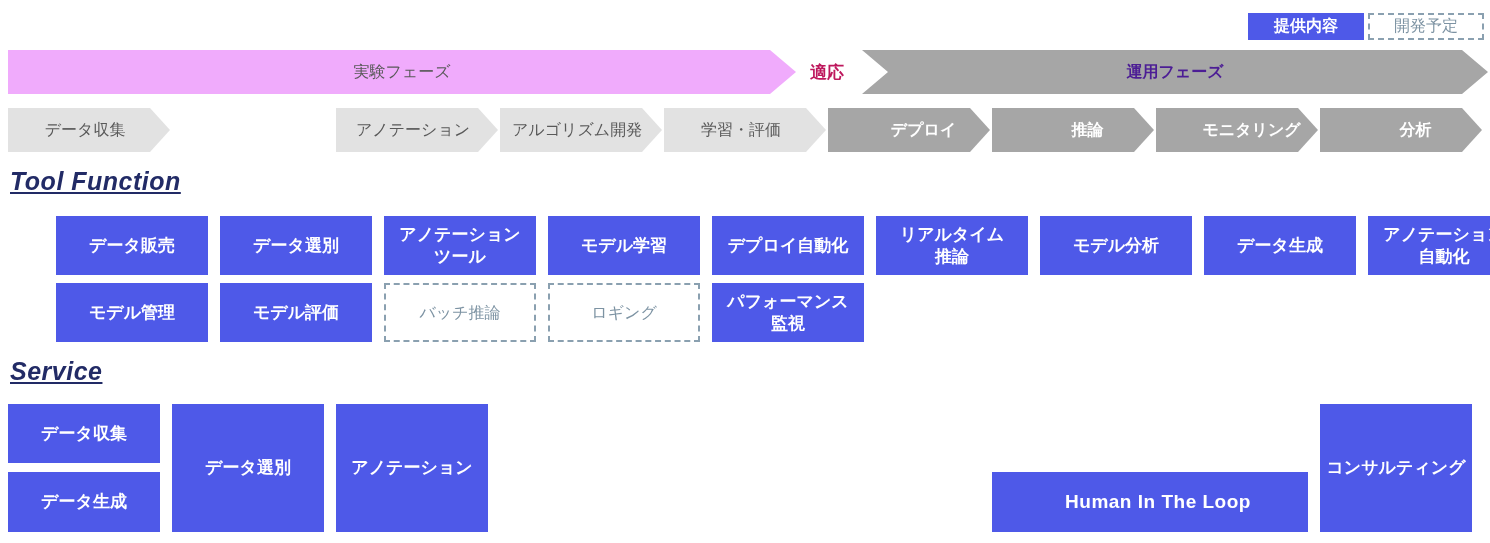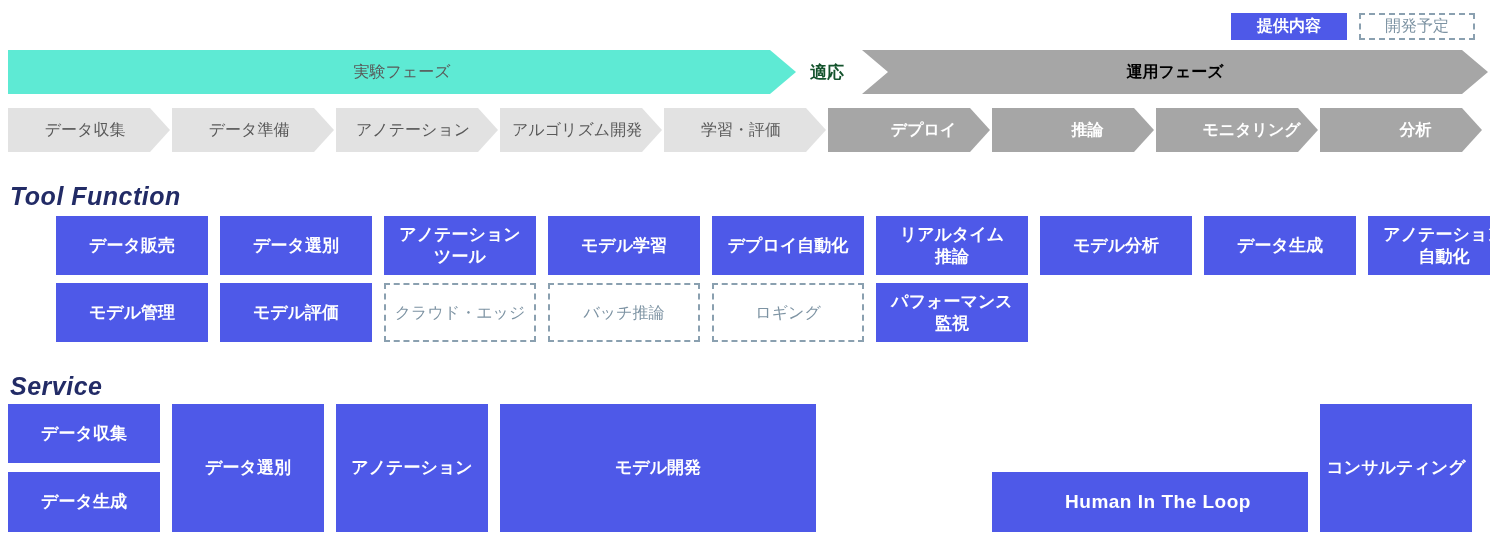--- a/index.html
+++ b/index.html
@@ -9,67 +9,66 @@
   }
   .page{
     position:relative;
     width:1490px;
     height:543px;
     background:#ffffff;
     overflow:hidden;
   }
   
   .legend{
-    position:absolute; top:13px; right:15px;
-    display:flex; gap:12px;
+    position:absolute; top:13px; right:6px;
+    display:flex; gap:4px;
   }
   .legend-item{
     width:116px; height:27px;
     display:flex; align-items:center; justify-content:center;
     font-size:16px; box-sizing:border-box;
   }
   .legend-provided{ background:#4e59e8; color:#ffffff; font-weight:bold; }
   .legend-planned{ background:#ffffff; border:2px dashed #8aa0b0; color:#7d93a3; }
 
   
   .banner{
     position:absolute; top:50px; height:44px;
     display:flex; align-items:center; justify-content:center;
     font-size:16px;
   }
   .banner-exp{
-    left:8px; width:788px; background:#5eead4; color:#595959;
+    left:8px; width:788px; background:#f0abfc; color:#595959;
     clip-path:polygon(0 0, calc(100% - 26px) 0, 100% 50%, calc(100% - 26px) 100%, 0 100%);
   }
   .banner-ops{
-    left:862px; width:626px; background:#a6a6a6; color:#000000; font-weight:bold;
+    left:862px; width:626px; background:#a6a6a6; color:#4c1d95; font-weight:bold;
     clip-path:polygon(0 0, calc(100% - 26px) 0, 100% 50%, calc(100% - 26px) 100%, 0 100%, 26px 50%);
   }
   .banner-mid{
     left:794px; width:66px; background:transparent;
-    color:#14532d; font-weight:bold; font-size:17px;
+    color:#be185d; font-weight:bold; font-size:17px;
   }
 
   
   .step{
     position:absolute; top:108px; width:162px; height:44px;
     display:flex; align-items:center; justify-content:center;
     font-size:16px; padding-right:8px; box-sizing:border-box;
     clip-path:polygon(0 0, calc(100% - 20px) 0, 100% 50%, calc(100% - 20px) 100%, 0 100%);
   }
   .step-exp{ background:#e2e2e2; color:#595959; }
   .step-ops{ background:#a6a6a6; color:#ffffff; font-weight:bold;padding-left:37px; }
 
   
   .section-title{
     position:absolute; left:10px;
     font-size:25px; font-weight:bold; font-style:italic;
-    color:#222b66; 
+    color:#222b66; text-decoration:underline;
     letter-spacing:0.5px;
-    margin-top:15px;
   }
   .title-tool{ top:167px; }
   .title-service{ top:357px; }
 
   
   .grid{
     position:absolute; left:8px;
     display:grid;
     grid-template-columns:repeat(9,152px);
     column-gap:12px; row-gap:8px;
@@ -99,21 +98,20 @@
   <div class="legend">
     <div class="legend-item legend-provided">提供内容</div>
     <div class="legend-item legend-planned">開発予定</div>
   </div>
 
   <div class="banner banner-exp">実験フェーズ</div>
   <div class="banner banner-mid">適応</div>
   <div class="banner banner-ops">運用フェーズ</div>
 
   <div class="step step-exp" style="left:8px">データ収集</div>
-  <div class="step step-exp" style="left:172px">データ準備</div>
   <div class="step step-exp" style="left:336px">アノテーション</div>
   <div class="step step-exp" style="left:500px">アルゴリズム開発</div>
   <div class="step step-exp" style="left:664px">学習・評価</div>
   <div class="step step-ops" style="left:828px">デプロイ</div>
   <div class="step step-ops" style="left:992px">推論</div>
   <div class="step step-ops" style="left:1156px">モニタリング</div>
   <div class="step step-ops" style="left:1320px">分析</div>
 
   <div class="section-title title-tool">Tool Function</div>
 
@@ -126,32 +124,30 @@
     <div class="box">デプロイ自動化</div>
     <div class="box">リアルタイム
 推論</div>
     <div class="box">モデル分析</div>
 
     <div class="box">データ生成</div>
     <div class="box">アノテーション
 自動化</div>
     <div class="box">モデル管理</div>
     <div class="box">モデル評価</div>
-    <div class="box planned">クラウド・エッジ</div>
     <div class="box planned">バッチ推論</div>
     <div class="box planned">ロギング</div>
     <div class="box">パフォーマンス
 監視</div>
   </div>
 
   <div class="section-title title-service">Service</div>
 
   <div class="grid grid-service">
     <div class="box" style="grid-row:1;grid-column:1">データ収集</div>
     <div class="box" style="grid-row:2;grid-column:1">データ生成</div>
     <div class="box" style="grid-row:1/3;grid-column:2">データ選別</div>
     <div class="box" style="grid-row:1/3;grid-column:3">アノテーション</div>
-    <div class="box" style="grid-row:1/3;grid-column:4/6">モデル開発</div>
     <div class="box latin" style="grid-row:2;grid-column:7/9">Human In The Loop</div>
     <div class="box" style="grid-row:1/3;grid-column:9">コンサルティング</div>
   </div>
 
 </div>
 
 </body></html>

